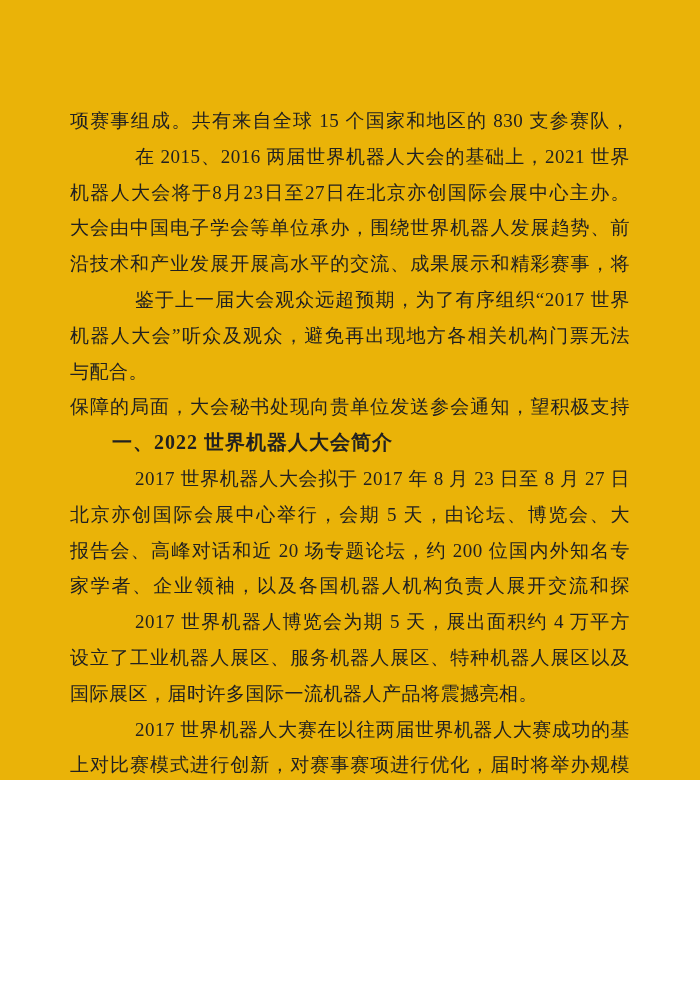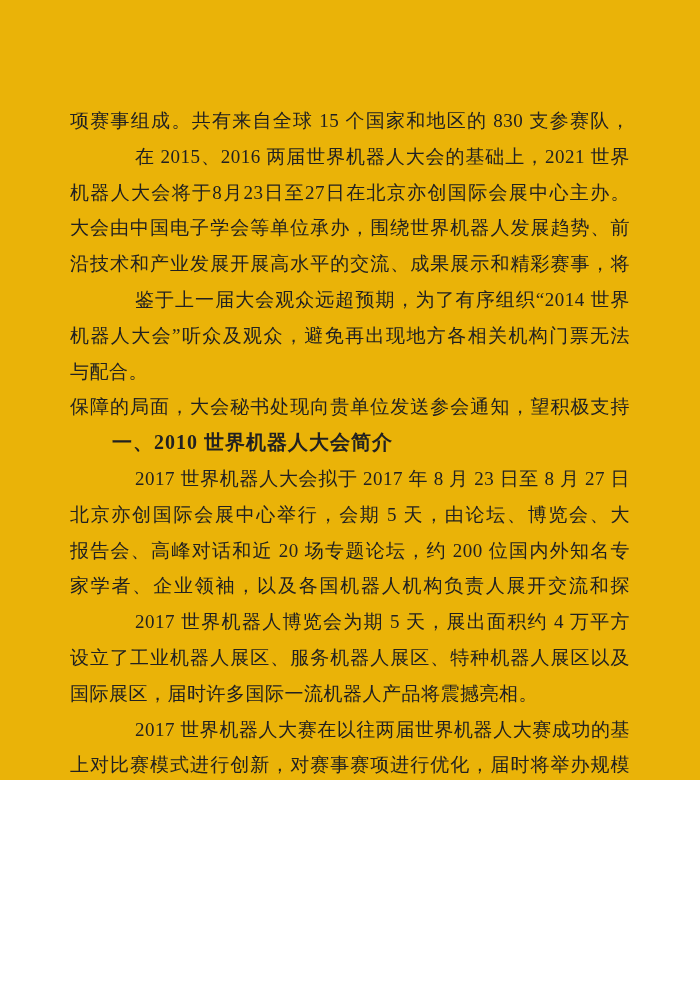--- a/index.html
+++ b/index.html
@@ -68,25 +68,25 @@
 <body>
 
 <div class="page">
 
   <div class="text-column">
     <div class="line j">项赛事组成。共有来自全球 15 个国家和地区的 830 支参赛队，</div>
     <div class="line j indent">在 2015、2016 两届世界机器人大会的基础上，2021 世界</div>
     <div class="line j">机器人大会将于8月23日至27日在北京亦创国际会展中心主办。</div>
     <div class="line j">大会由中国电子学会等单位承办，围绕世界机器人发展趋势、前</div>
     <div class="line j">沿技术和产业发展开展高水平的交流、成果展示和精彩赛事，将</div>
-    <div class="line j indent">鉴于上一届大会观众远超预期，为了有序组织“2014 世界</div>
+    <div class="line j indent">鉴于上一届大会观众远超预期，为了有序组织“2017 世界</div>
     <div class="line j">机器人大会”听众及观众，避免再出现地方各相关机构门票无法</div>
     <div class="line">与配合。</div>
     <div class="line j">保障的局面，大会秘书处现向贵单位发送参会通知，望积极支持</div>
-    <div class="line heading h-indent">一、2010 世界机器人大会简介</div>
+    <div class="line heading h-indent">一、2022 世界机器人大会简介</div>
     <div class="line j indent">2017 世界机器人大会拟于 2017 年 8 月 23 日至 8 月 27 日在</div>
     <div class="line j">北京亦创国际会展中心举行，会期 5 天，由论坛、博览会、大赛、</div>
     <div class="line j">报告会、高峰对话和近 20 场专题论坛，约 200 位国内外知名专</div>
     <div class="line j">家学者、企业领袖，以及各国机器人机构负责人展开交流和探讨。</div>
     <div class="line j indent">2017 世界机器人博览会为期 5 天，展出面积约 4 万平方米，</div>
     <div class="line j">设立了工业机器人展区、服务机器人展区、特种机器人展区以及</div>
     <div class="line">国际展区，届时许多国际一流机器人产品将震撼亮相。</div>
     <div class="line j indent">2017 世界机器人大赛在以往两届世界机器人大赛成功的基础</div>
     <div class="line j">上对比赛模式进行创新，对赛事赛项进行优化，届时将举办规模</div>
   </div>

